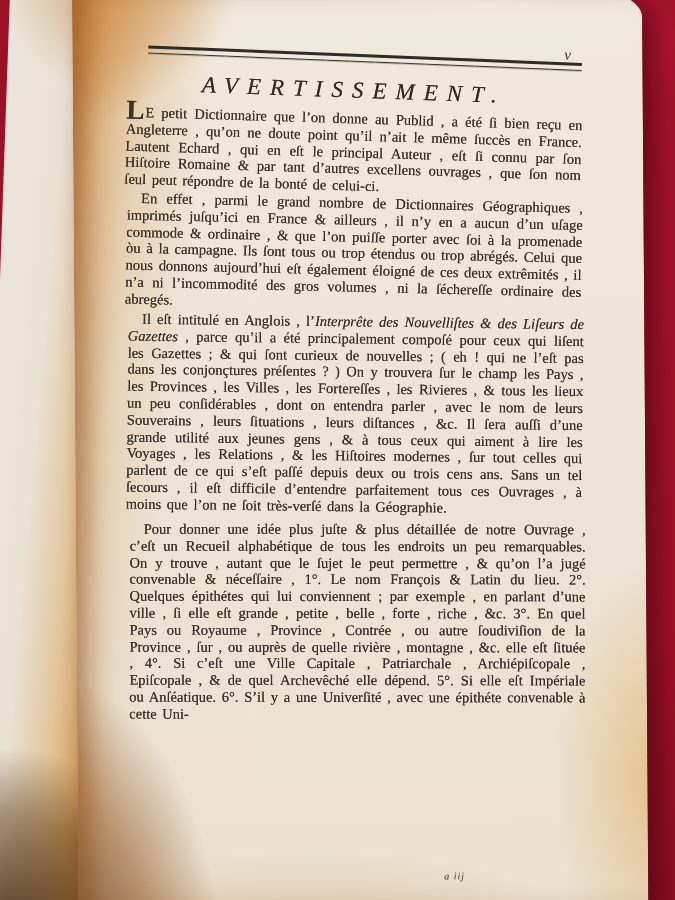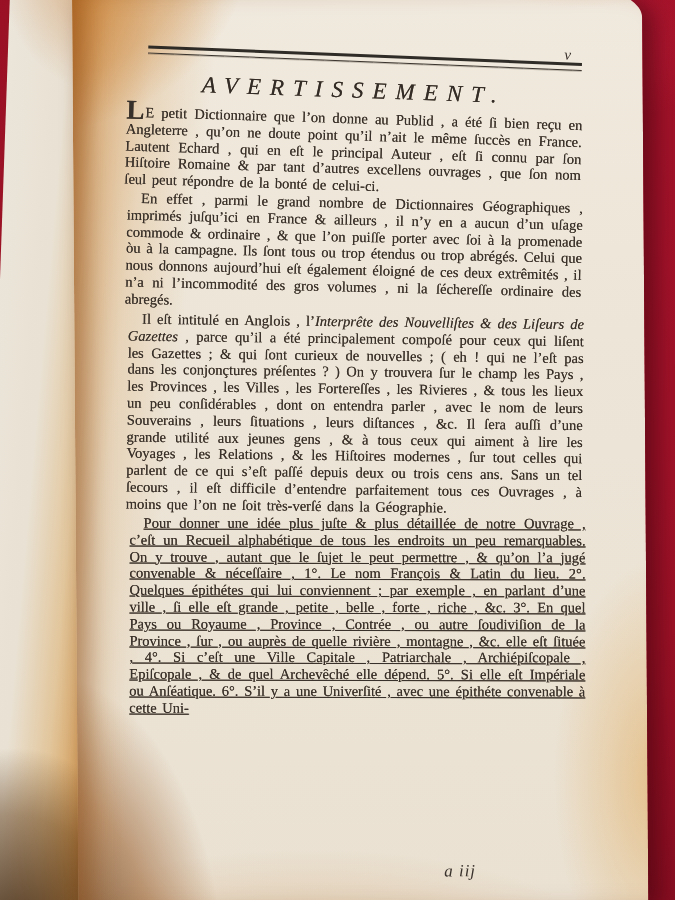--- a/index.html
+++ b/index.html
@@ -53,28 +53,28 @@
     margin-top:16px;text-align:center;font-style:italic;font-size:23px;
     letter-spacing:9px;white-space:nowrap;color:#332c26;
     transform:rotate(2.4deg);transform-origin:0 0;
   }
   .bodytext{font-size:14.5px;line-height:16.8px;text-align:justify;word-spacing:2px;}
   .bodytext p{margin:0;text-indent:14px;}
   .bodytext p .seg{text-indent:0;}
   p.p1{text-indent:0;margin-top:7px;transform:rotate(2.1deg);transform-origin:0 0;}
   p.p2{transform:rotate(1.7deg);transform-origin:0 0;margin-top:2px;}
   p.p3{transform:rotate(1.1deg);transform-origin:0 0;margin-top:3px;}
-  p.p4{transform:rotate(0.5deg);transform-origin:0 0;margin-top:3px;text-decoration:underline;}
+  p.p4{transform:rotate(0.5deg);transform-origin:0 0;margin-top:9px;}
   .dropcap{
     font-size:27px;font-weight:bold;line-height:10px;
     display:inline-block;transform:translateY(2px);margin-right:1px;
   }
   .ital{font-style:italic;}
   .signature{
-    position:absolute;left:366px;bottom:26px;font-style:italic;font-size:17px;
+    position:absolute;left:366px;bottom:26px;font-style:italic;font-size:10px;
     color:#3a322c;letter-spacing:1px;
   }
   
   .content{text-shadow:0 0 .5px rgba(70,55,40,.9);}
 </style>
 </head>
 <body>
 
 <div class="photo">
   <div class="verso"></div>

